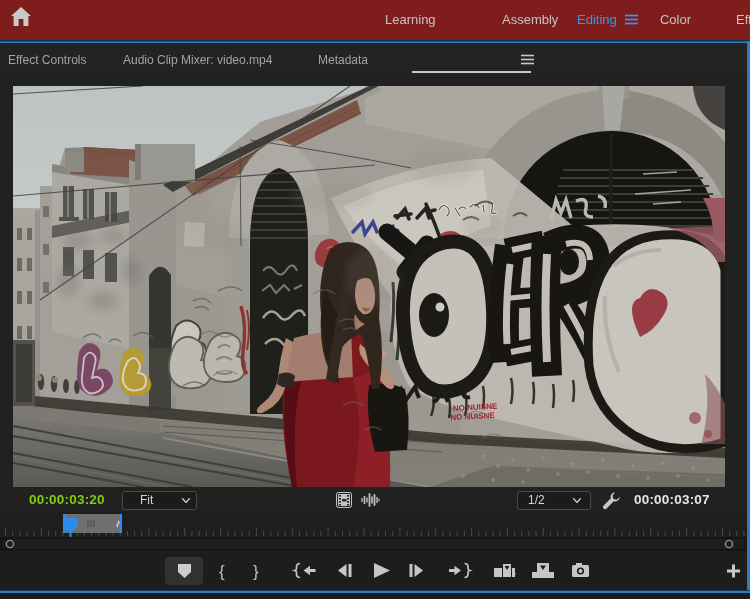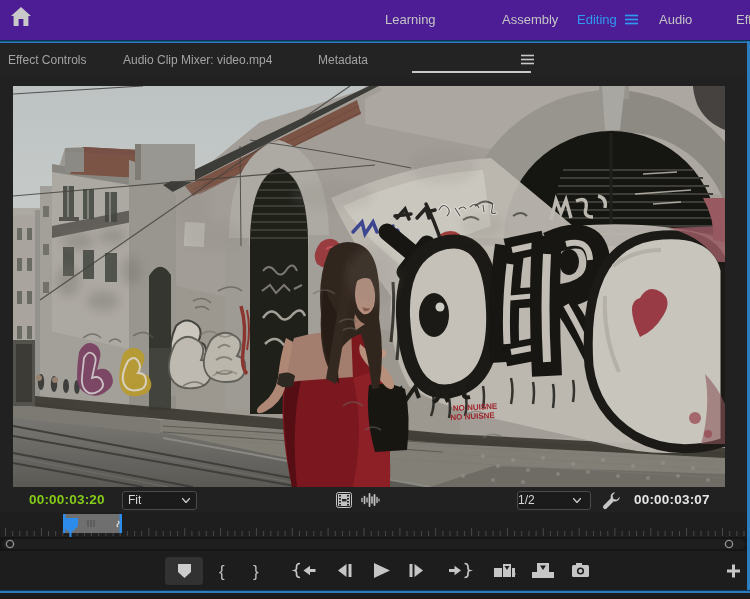--- a/index.html
+++ b/index.html
@@ -1,35 +1,35 @@
 <!DOCTYPE html>
 <html><head>
 <meta charset="utf-8">
 <style>
 html,body{margin:0;padding:0;background:#1d1d1d;width:750px;height:599px;overflow:hidden}
 *{box-sizing:border-box}
 body{font-family:"Liberation Sans",sans-serif;position:relative}
 .abs{position:absolute}
-#topbar{left:0;top:0;width:750px;height:40px;background:#4c1d95}
+#topbar{left:0;top:0;width:750px;height:40px;background:#7f1d1d}
 #wstabs{left:0;top:0;width:750px;height:40px}
 .wtab{position:absolute;top:0;height:40px;line-height:40px;font-size:13px;color:#c4c4c4;text-align:center}
 #blueline{left:0;top:40px;width:750px;height:3px;background:#1a5d8f;border-top:1px solid #0e2f47}
 #blueline .in{position:absolute;left:0;top:1px;height:2px;width:750px;background:#2c7cc0}
 #tabbar{left:0;top:43px;width:747px;height:34px;background:#232323}
 .ptab{position:absolute;top:0;height:34px;line-height:34px;font-size:12px;color:#a3a3a3;white-space:nowrap}
 #srcTab{color:#e3e3e3}
 #srcUnder{position:absolute;left:412px;top:28px;width:119px;height:2px;background:#c8c8c8}
 #gutter{left:0;top:77px;width:747px;height:410px;background:#212121}
 #videowrap{left:13px;top:86px;width:712px;height:401px;background:#888}
 #controls{left:0;top:487px;width:747px;height:25px;background:#212121}
 #tc1{position:absolute;left:29px;top:5px;font-size:13.5px;font-weight:700;color:#84cc16;letter-spacing:.2px}
 #tc2{position:absolute;left:634px;top:5px;font-size:13.5px;font-weight:700;color:#e5e5e5;letter-spacing:.2px}
 .dd{position:absolute;top:4px;height:19px;background:#1b1b1b;border:1px solid #4a4a4a;border-radius:3px;color:#d6d6d6;font-size:12px;line-height:17px}
-#ddfit{left:122px;width:75px;padding-left:5px}
-#ddhalf{left:517px;width:74px;}
+#ddfit{left:122px;width:75px;padding-left:17px}
+#ddhalf{left:517px;width:74px;padding-left:10px}
 .chev{position:absolute;top:6px;width:8px;height:5px}
 #ruler{left:0;top:512px;width:747px;height:25px;background:#1e1e1e}
 #scrollrow{left:0;top:537px;width:747px;height:14px;background:#151515}
 #transport{left:0;top:551px;width:747px;height:39px;background:#1d1d1d}
 #botline{left:0;top:590px;width:750px;height:3px;background:#2c7cc0;border-top:1px solid #123a5c}
 #below{left:0;top:593px;width:750px;height:6px;background:#1c1c1c}
 #rightline{left:747px;top:41px;width:3px;height:549px;background:#2c7cc0}
 .icon{position:absolute}
 </style>
 </head>
@@ -42,21 +42,21 @@
     <div class="wtab" style="left:385px;width:48px">Learning</div>
     <div class="wtab" style="left:502px;width:54px">Assembly</div>
     <div class="wtab" style="left:577px;width:39px;color:#2e9bf0">Editing</div>
     <svg class="icon" style="left:625px;top:14px" width="13" height="11" viewBox="0 0 13 11">
         <g stroke="#2e9bf0" stroke-width="1.7">
           <line x1="0" y1="1.5" x2="13" y2="1.5"></line>
           <line x1="0" y1="5.5" x2="13" y2="5.5"></line>
           <line x1="0" y1="9.5" x2="13" y2="9.5"></line>
         </g>
       </svg>
-    <div class="wtab" style="left:659px;width:33px">Audio</div>
+    <div class="wtab" style="left:659px;width:33px">Color</div>
     <div class="wtab" style="left:736px;width:20px;text-align:left">Effe</div>
   </div>
 </div>
 <div class="abs" id="blueline">
     <div class="in"></div>
   </div>
 <div class="abs" id="tabbar">
   <div class="ptab" style="left:8px">Effect Controls</div>
   <div class="ptab" style="left:123px">Audio Clip Mixer: video.mp4</div>
   <div class="ptab" style="left:318px">Metadata</div>

